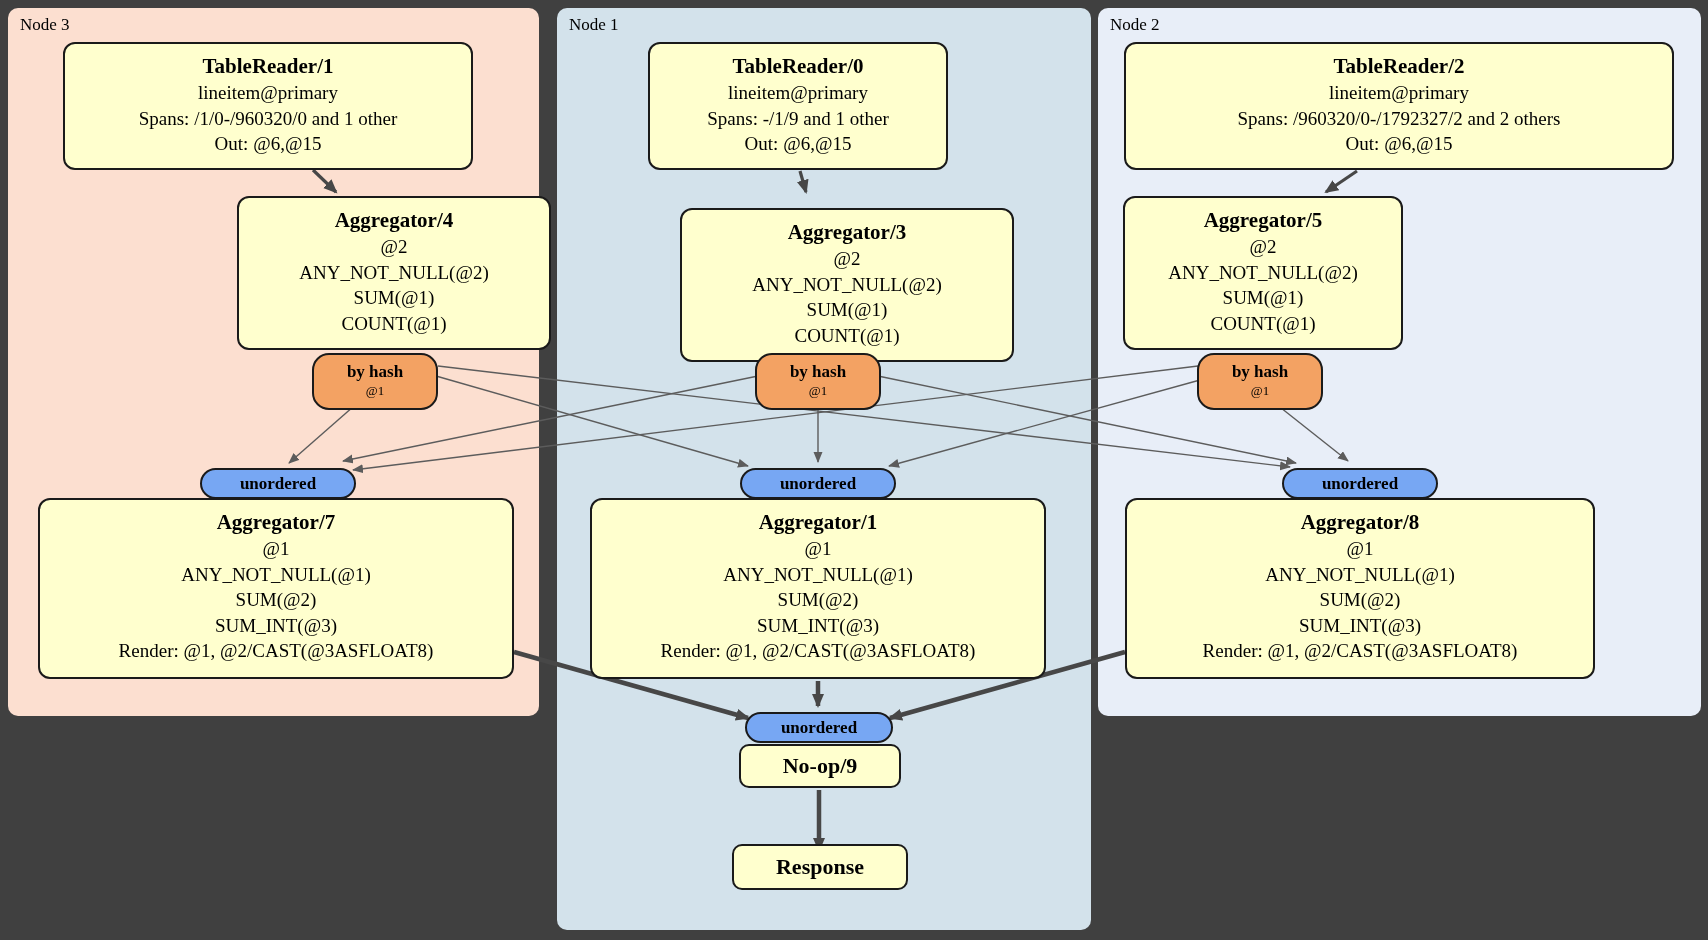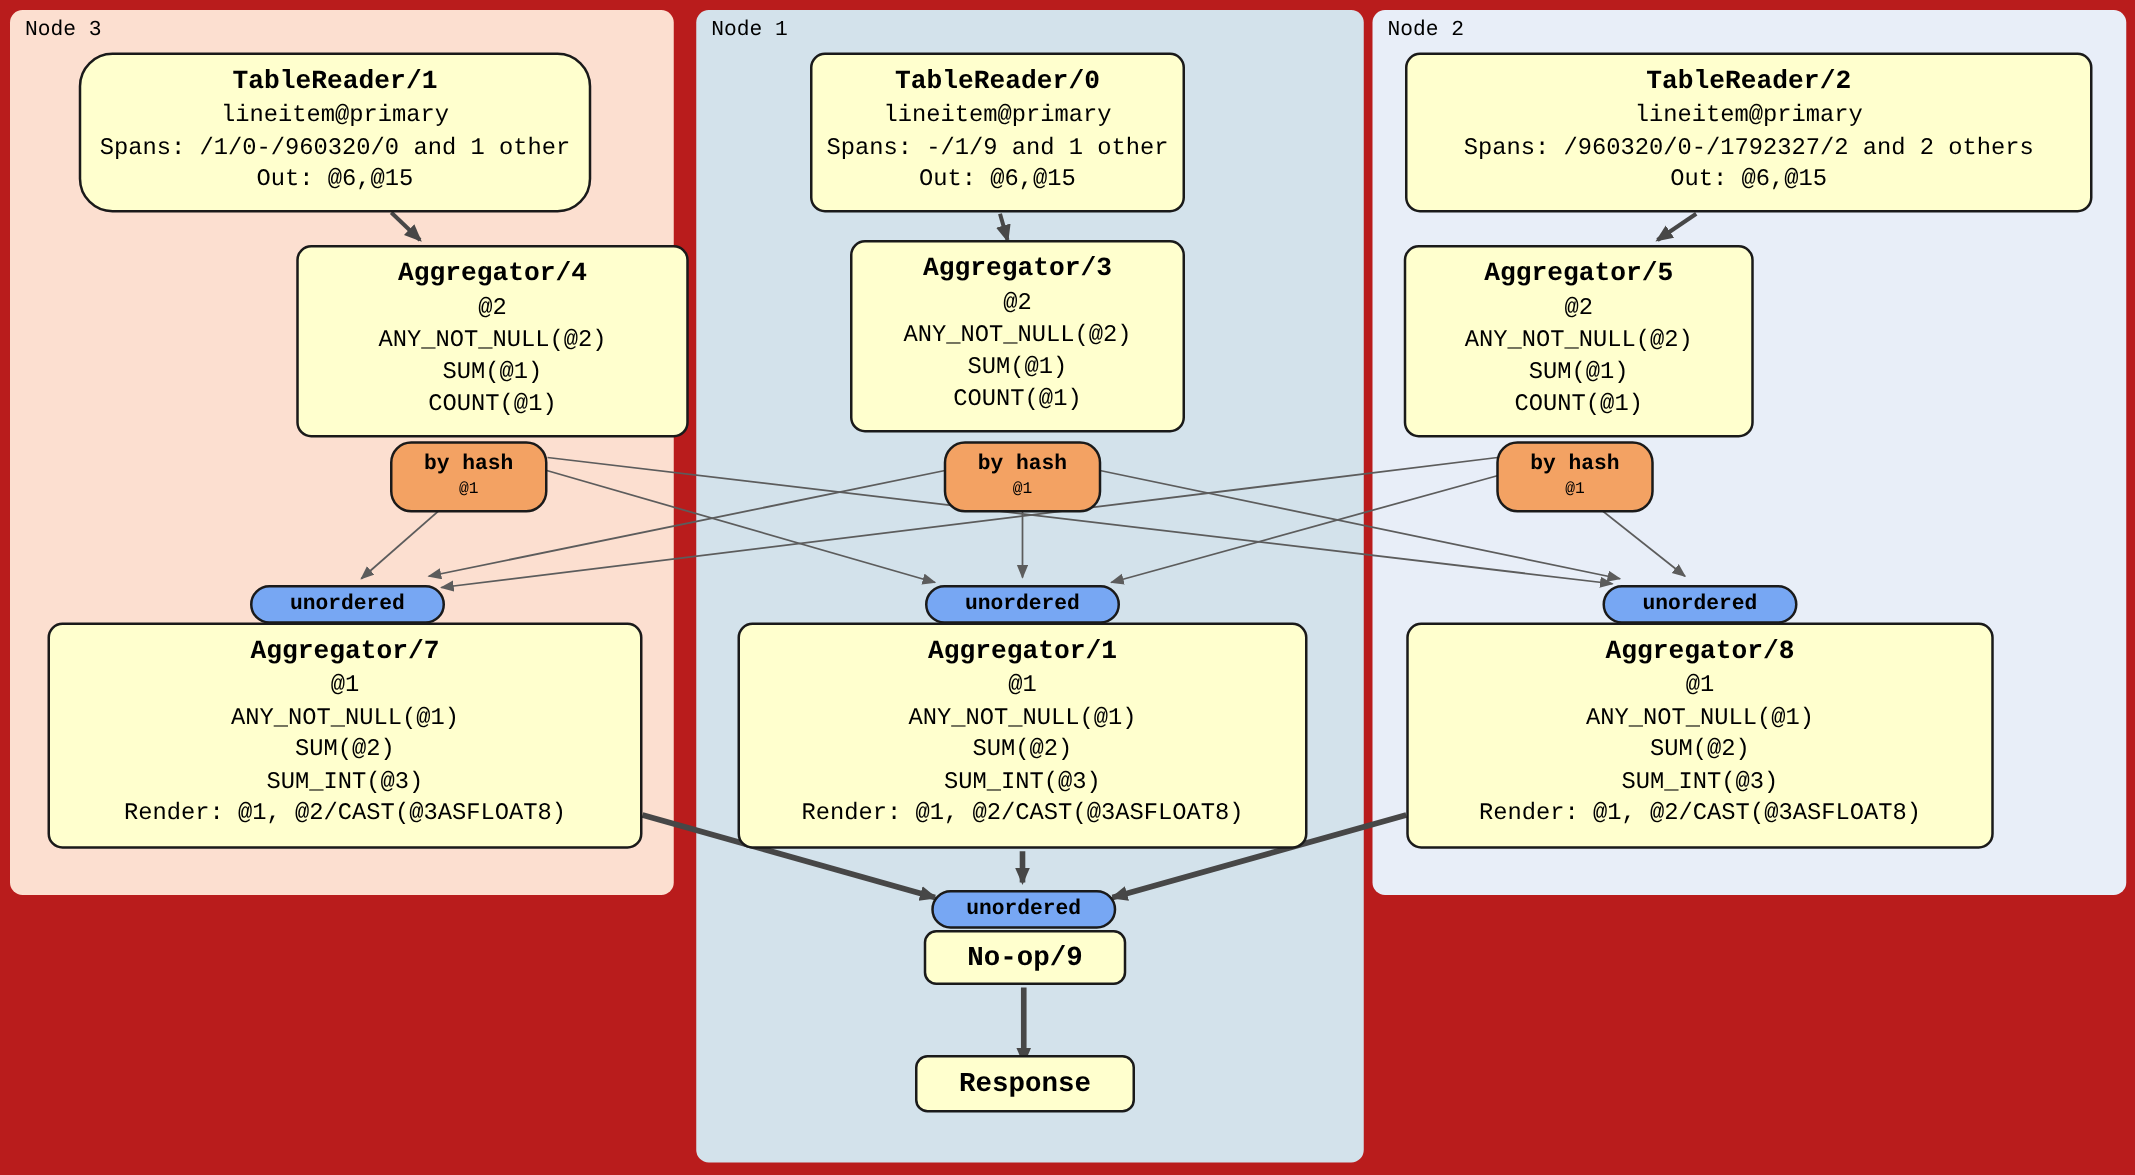--- a/index.html
+++ b/index.html
@@ -1,23 +1,23 @@
 <!DOCTYPE html>
 <html><head>
 <meta charset="utf-8">
 <style>
   html, body { margin: 0; padding: 0; background: #ffffff; }
   .stage {
     position: relative;
     width: 1708px;
     height: 940px;
-    font-family: Liberation Mono, monospace;
+    font-family: Liberation Serif, serif;
     color: #000;
     overflow: hidden;
-    background: #b91c1c;
+    background: #404040;
   }
   .panel { position: absolute; border-radius: 10px; }
   .panel-label {
     position: absolute;
     left: 12px; top: 7px;
     font-size: 17px;
     color: #000;
   }
   #panel-node3 { left: 8px;    top: 8px; width: 531px; height: 708px; background: #fcdfd0; }
   #panel-node1 { left: 557px;  top: 8px; width: 534px; height: 922px; background: #d3e2eb; }
@@ -30,25 +30,25 @@
     background: #ffffce;
     border: 2px solid #1a1a1a;
     border-radius: 12px;
     box-sizing: border-box;
     text-align: center;
     padding-top: 8px;
   }
   .box .title { font-weight: bold; font-size: 21px; line-height: 28px; white-space: nowrap; }
   .box .bline { font-size: 19px;  line-height: 25.5px; white-space: nowrap; }
 
-  #box-tr1  { left: 63px;   top: 42px;  width: 410px; height: 128px; border-radius: 27px; }
+  #box-tr1  { left: 63px;   top: 42px;  width: 410px; height: 128px; }
   #box-tr0  { left: 648px;  top: 42px;  width: 300px; height: 128px; }
   #box-tr2  { left: 1124px; top: 42px;  width: 550px; height: 128px; }
   #box-agg4 { left: 237px;  top: 196px; width: 314px; height: 154px; }
-  #box-agg3 { left: 680px;  top: 192px; width: 268px; height: 154px; }
+  #box-agg3 { left: 680px;  top: 208px; width: 334px; height: 154px; }
   #box-agg5 { left: 1123px; top: 196px; width: 280px; height: 154px; }
   #box-agg7 { left: 38px;   top: 498px; width: 476px; height: 181px; }
   #box-agg6 { left: 590px;  top: 498px; width: 456px; height: 181px; }
   #box-agg8 { left: 1125px; top: 498px; width: 470px; height: 181px; }
 
   .small-box {
     position: absolute;
     background: #ffffce;
     border: 2px solid #1a1a1a;
     border-radius: 10px;

